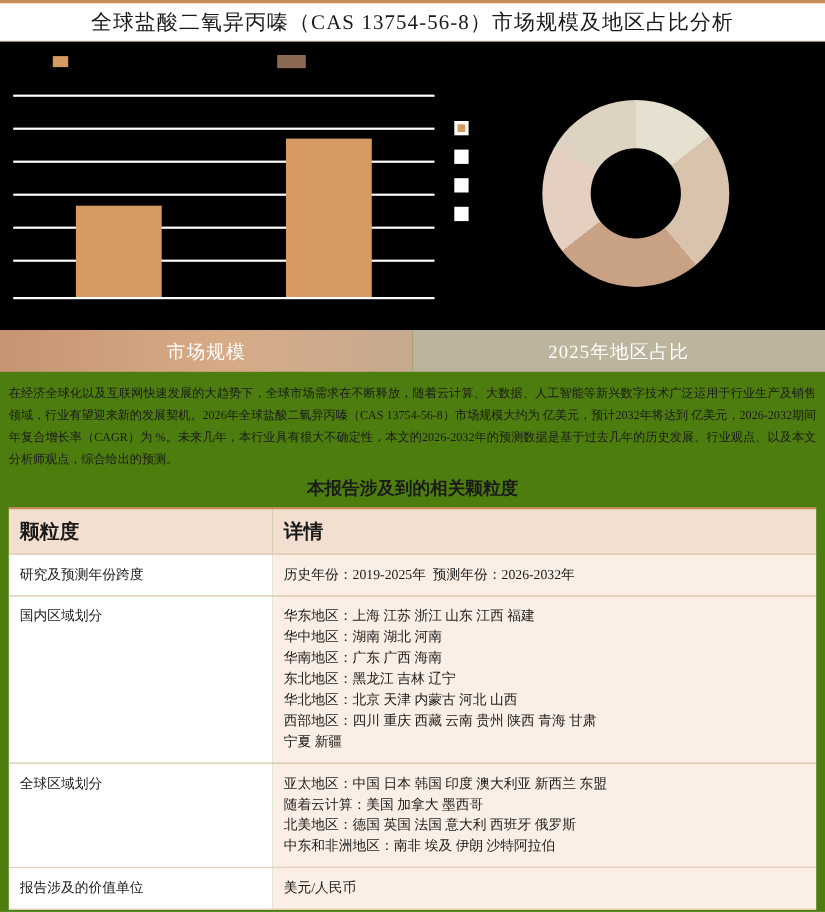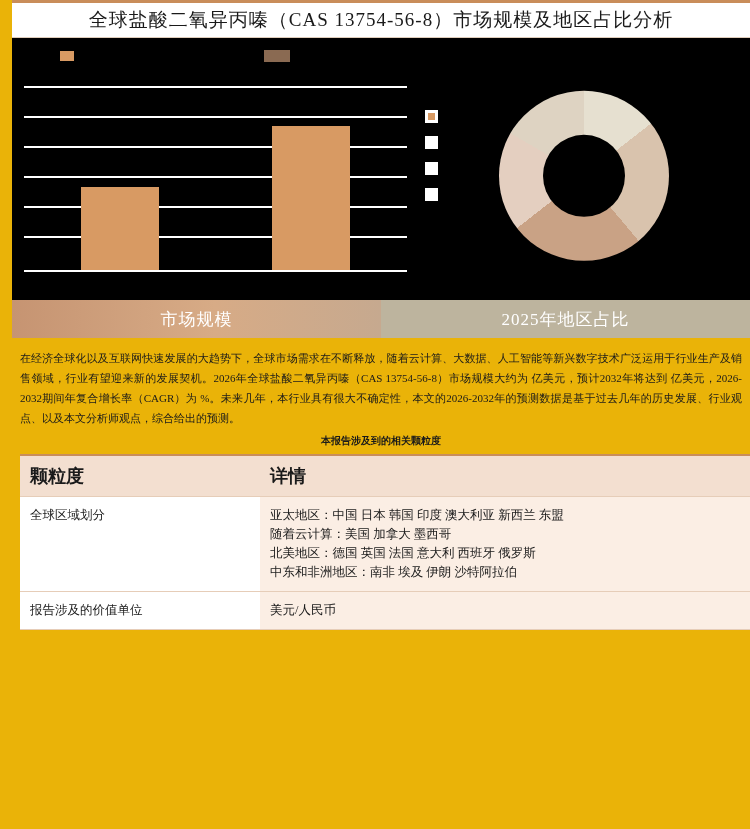--- a/index.html
+++ b/index.html
@@ -6,22 +6,21 @@
   html, body {
     margin: 0; padding: 0;
     width: 750px; height: 829px;
     background: #ffffff;
     font-family: "Liberation Serif", serif;
   }
   .page {
     width: 750px; height: 829px;
     position: relative;
     overflow: hidden;
-    background: #eab308;
-    padding-left: 12px;
+    background: #4d7c0f;
   }
   
   .title-bar {
     height: 38px;
     border-top: 3px solid #c98d5a;
     border-bottom: 1px solid #e0cdbb;
     display: flex;
     align-items: center;
     justify-content: center;
     background: #ffffff;
@@ -176,21 +175,21 @@
   
   .para {
     padding: 10px 8px 4px 8px;
     font-size: 11px;
     line-height: 20px;
     color: #1a1a1a;
     text-align: justify;
   }
   .sub-head {
     text-align: center;
-    font-size: 10px;
+    font-size: 16px;
     font-weight: bold;
     padding: 2px 0 6px 0;
     color: #1a1a1a;
   }
   
   table.gran {
     width: 734px;
     margin: 0 8px;
     border-collapse: collapse;
     table-layout: fixed;
@@ -282,20 +281,42 @@
 
   <table class="gran">
     <thead>
       <tr>
         <th>颗粒度</th>
         <th>详情</th>
       </tr>
     </thead>
     <tbody>
       <tr>
+        <td class="c1">研究及预测年份跨度</td>
+        <td class="c2">
+          <div class="cell-lines">
+            <div>历史年份：2019-2025年  预测年份：2026-2032年</div>
+          </div>
+        </td>
+      </tr>
+      <tr>
+        <td class="c1">国内区域划分</td>
+        <td class="c2">
+          <div class="cell-lines">
+            <div>华东地区：上海 江苏 浙江 山东 江西 福建</div>
+            <div>华中地区：湖南 湖北 河南</div>
+            <div>华南地区：广东 广西 海南</div>
+            <div>东北地区：黑龙江 吉林 辽宁</div>
+            <div>华北地区：北京 天津 内蒙古 河北 山西</div>
+            <div>西部地区：四川 重庆 西藏 云南 贵州 陕西 青海 甘肃</div>
+            <div>宁夏 新疆</div>
+          </div>
+        </td>
+      </tr>
+      <tr>
         <td class="c1">全球区域划分</td>
         <td class="c2">
           <div class="cell-lines">
             <div>亚太地区：中国 日本 韩国 印度 澳大利亚 新西兰 东盟</div>
             <div>随着云计算：美国 加拿大 墨西哥</div>
             <div>北美地区：德国 英国 法国 意大利 西班牙 俄罗斯</div>
             <div>中东和非洲地区：南非 埃及 伊朗 沙特阿拉伯</div>
           </div>
         </td>
       </tr>

